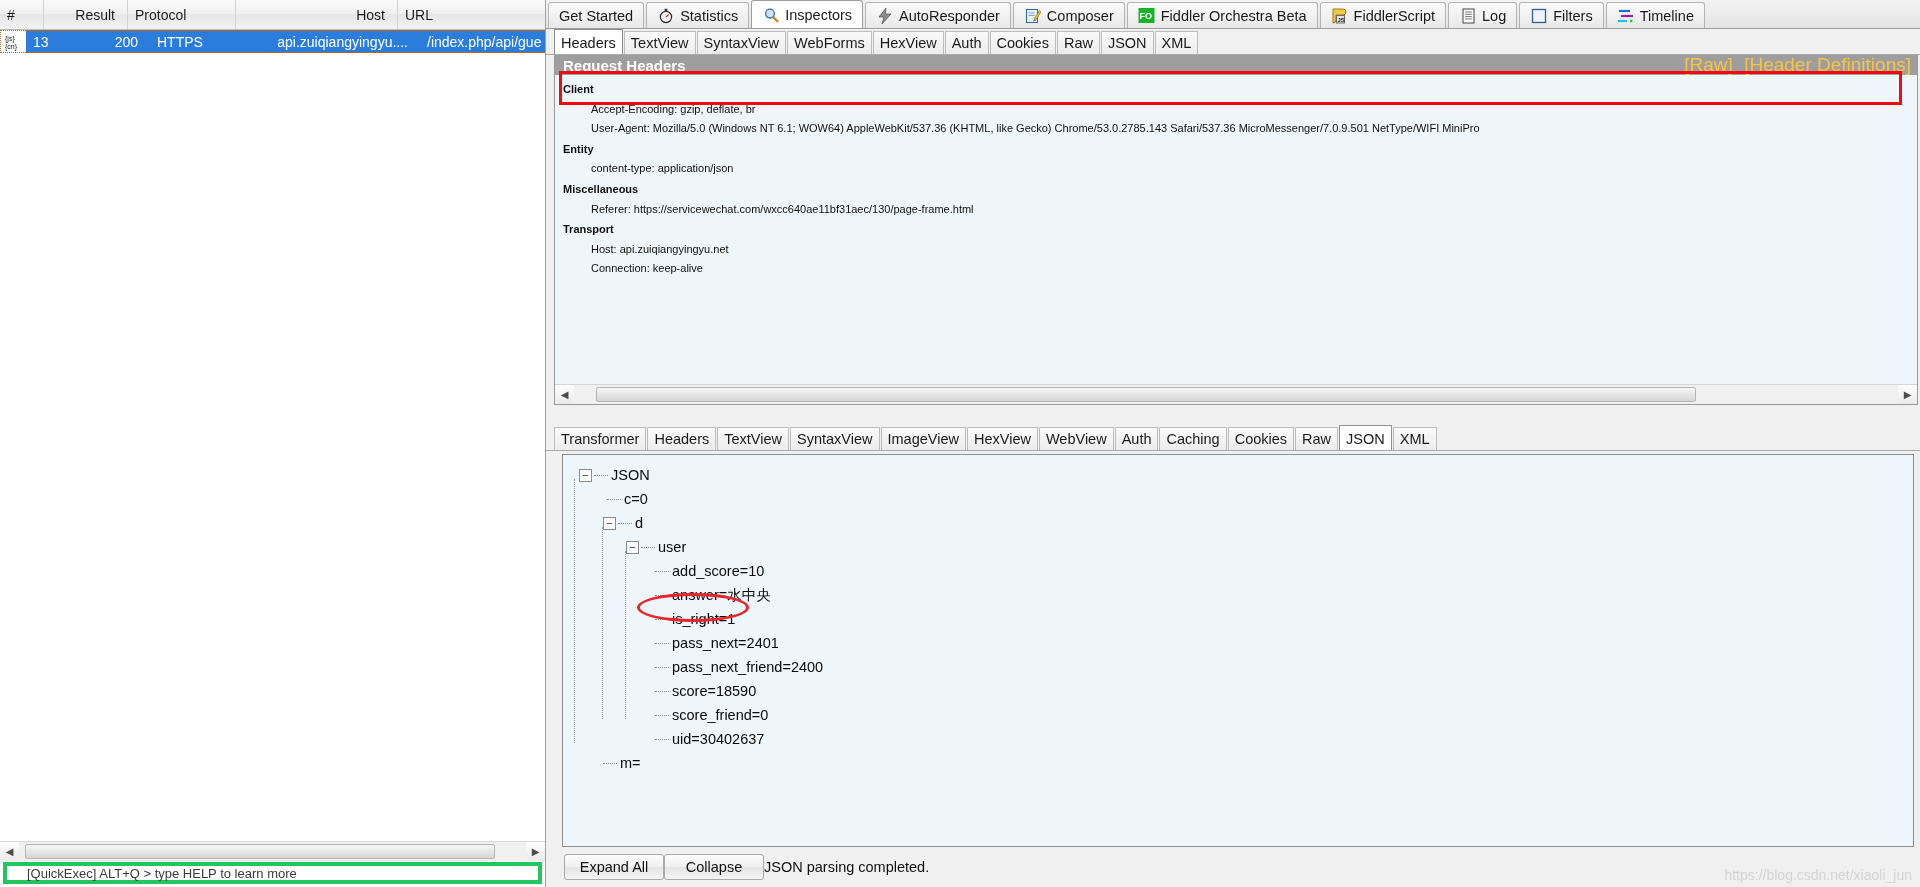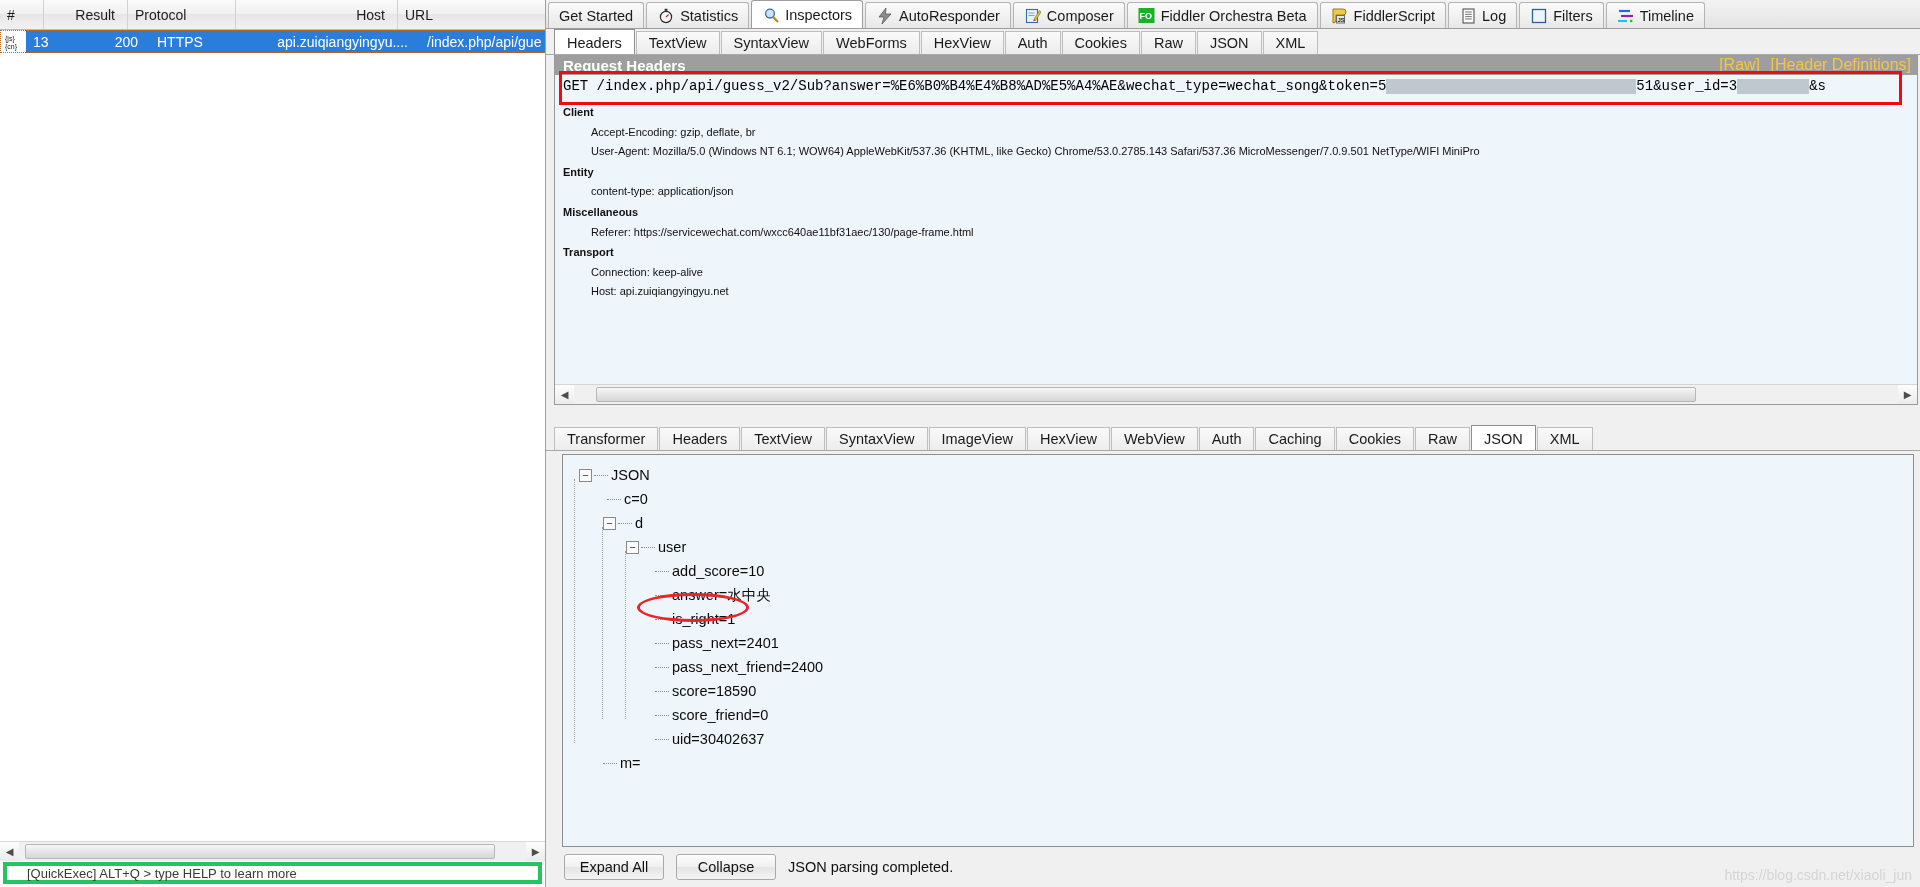--- a/index.html
+++ b/index.html
@@ -140,21 +140,21 @@
     height: 26px;
     display: flex; align-items: flex-end;
     background: #f0f0f0;
     padding-left: 8px;
     overflow: hidden;
     border-bottom: 1px solid #a8a8a8;
   }
   .stab {
     height: 23px;
     display: flex; align-items: center;
-    padding: 0 12px;
+    padding: 0 6px;
     margin-right: 1px;
     font-size: 14.5px; color: #1a1a1a;
     white-space: nowrap;
     background: linear-gradient(to bottom,#fafafa,#ececec);
     border: 1px solid #bdbdbd;
     border-bottom: none;
   }
   .stab.active {
     height: 26px;
     background: #ffffff;
@@ -172,21 +172,21 @@
     border-top: none;
     margin: 0 2px 0 8px;
     overflow: hidden;
   }
   #req-titlebar {
     height: 20px; background: #9e9e9e;
     color: #ffffff; font-weight: bold; font-size: 15px;
     display: flex; align-items: center; justify-content: space-between;
     padding: 0 6px 0 8px;
   }
-  #req-titlebar .rt-links { color: #f5c542; font-weight: normal; font-size: 16px; }
+  #req-titlebar .rt-links { color: #f5c542; font-weight: normal; font-size: 19px; }
   #req-titlebar .rt-links span { margin-left: 6px; }
   #req-url-line {
     font-family: "Liberation Mono", monospace;
     font-size: 14px;
     white-space: nowrap;
     padding: 3px 0 4px 8px;
     background: #eef5fb;
     position: relative;
     overflow: hidden;
   }
@@ -270,21 +270,21 @@
     position: absolute;
     border: 3px solid #e8262a;
     border-radius: 50%;
     width: 105px; height: 28px;
     pointer-events: none;
   }
 
   #resp-footer {
     height: 40px;
     display: flex; align-items: center;
-    padding-left: 10px; gap: 12px;
+    padding-left: 10px; 
     background: #f0f0f0;
   }
   .btn {
     height: 26px; min-width: 100px;
     padding: 0 14px;
     display: flex; align-items: center; justify-content: center;
     background: linear-gradient(to bottom,#fdfdfd 0%,#f0f0f0 48%,#e4e4e4 50%,#f4f4f4 100%);
     border: 1px solid #a9a9a9;
     border-radius: 3px;
     font-size: 14.5px; color: #111;
@@ -492,38 +492,35 @@
     <div id="req-body">
 
       <div id="req-titlebar">
         <span>Request Headers</span>
         <span class="rt-links">
           <span>[Raw]</span>
           <span>[Header Definitions]</span>
         </span>
       </div>
 
-      <div id="req-url-line">
-        <span>GET /index.php/api/guess_v2/Sub?answer=%E6%B0%B4%E4%B8%AD%E5%A4%AE&amp;wechat_type=wechat_song&amp;token=5</span><span class="redact r1"></span><span>51&amp;user_id=3</span><span class="redact r2"></span><span>&amp;s</span>
-      </div>
 
       <div id="req-content">
         <div class="hgroup">Client</div>
         <div class="hline">Accept-Encoding: gzip, deflate, br</div>
         <div class="hline">User-Agent: Mozilla/5.0 (Windows NT 6.1; WOW64) AppleWebKit/537.36 (KHTML, like Gecko) Chrome/53.0.2785.143 Safari/537.36 MicroMessenger/7.0.9.501 NetType/WIFI MiniPro</div>
 
         <div class="hgroup">Entity</div>
         <div class="hline">content-type: application/json</div>
 
         <div class="hgroup">Miscellaneous</div>
         <div class="hline">Referer: https://servicewechat.com/wxcc640ae11bf31aec/130/page-frame.html</div>
 
         <div class="hgroup">Transport</div>
+        <div class="hline">Host: api.zuiqiangyingyu.net</div>
         <div class="hline">Connection: keep-alive</div>
-        <div class="hline">Host: api.zuiqiangyingyu.net</div>
       </div>
 
       <div id="req-hscroll">
         <div class="hs-arrow">◀</div>
         <div class="hs-track">
           <div class="hs-thumb"></div>
         </div>
         <div class="hs-arrow">▶</div>
       </div>
 

